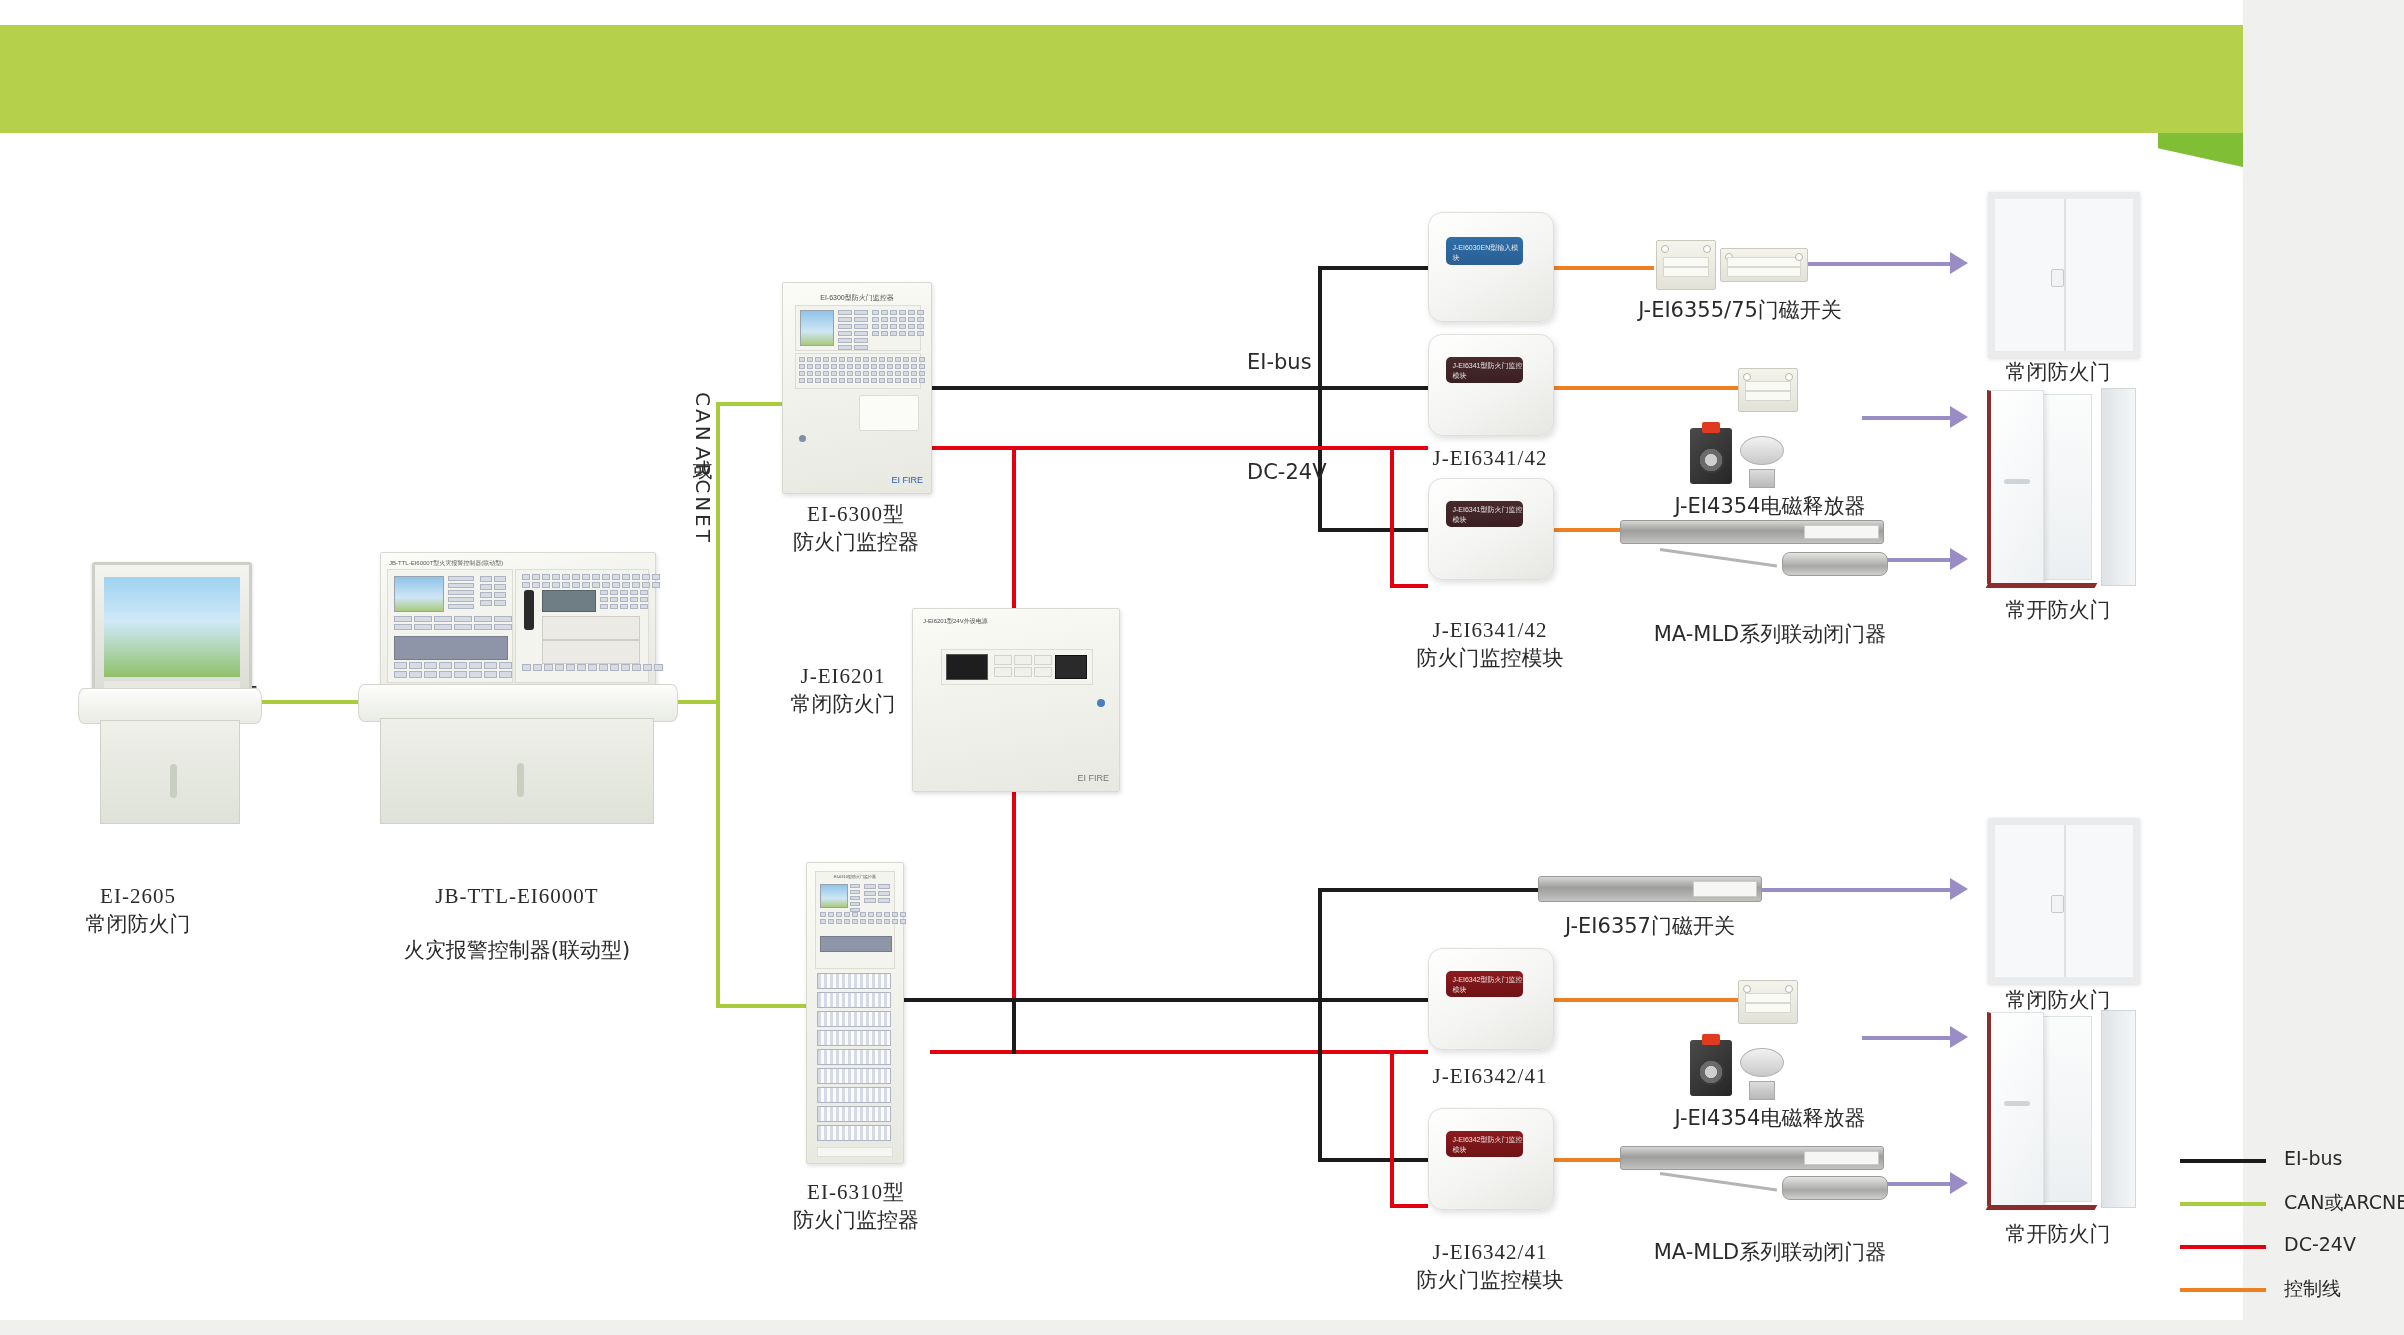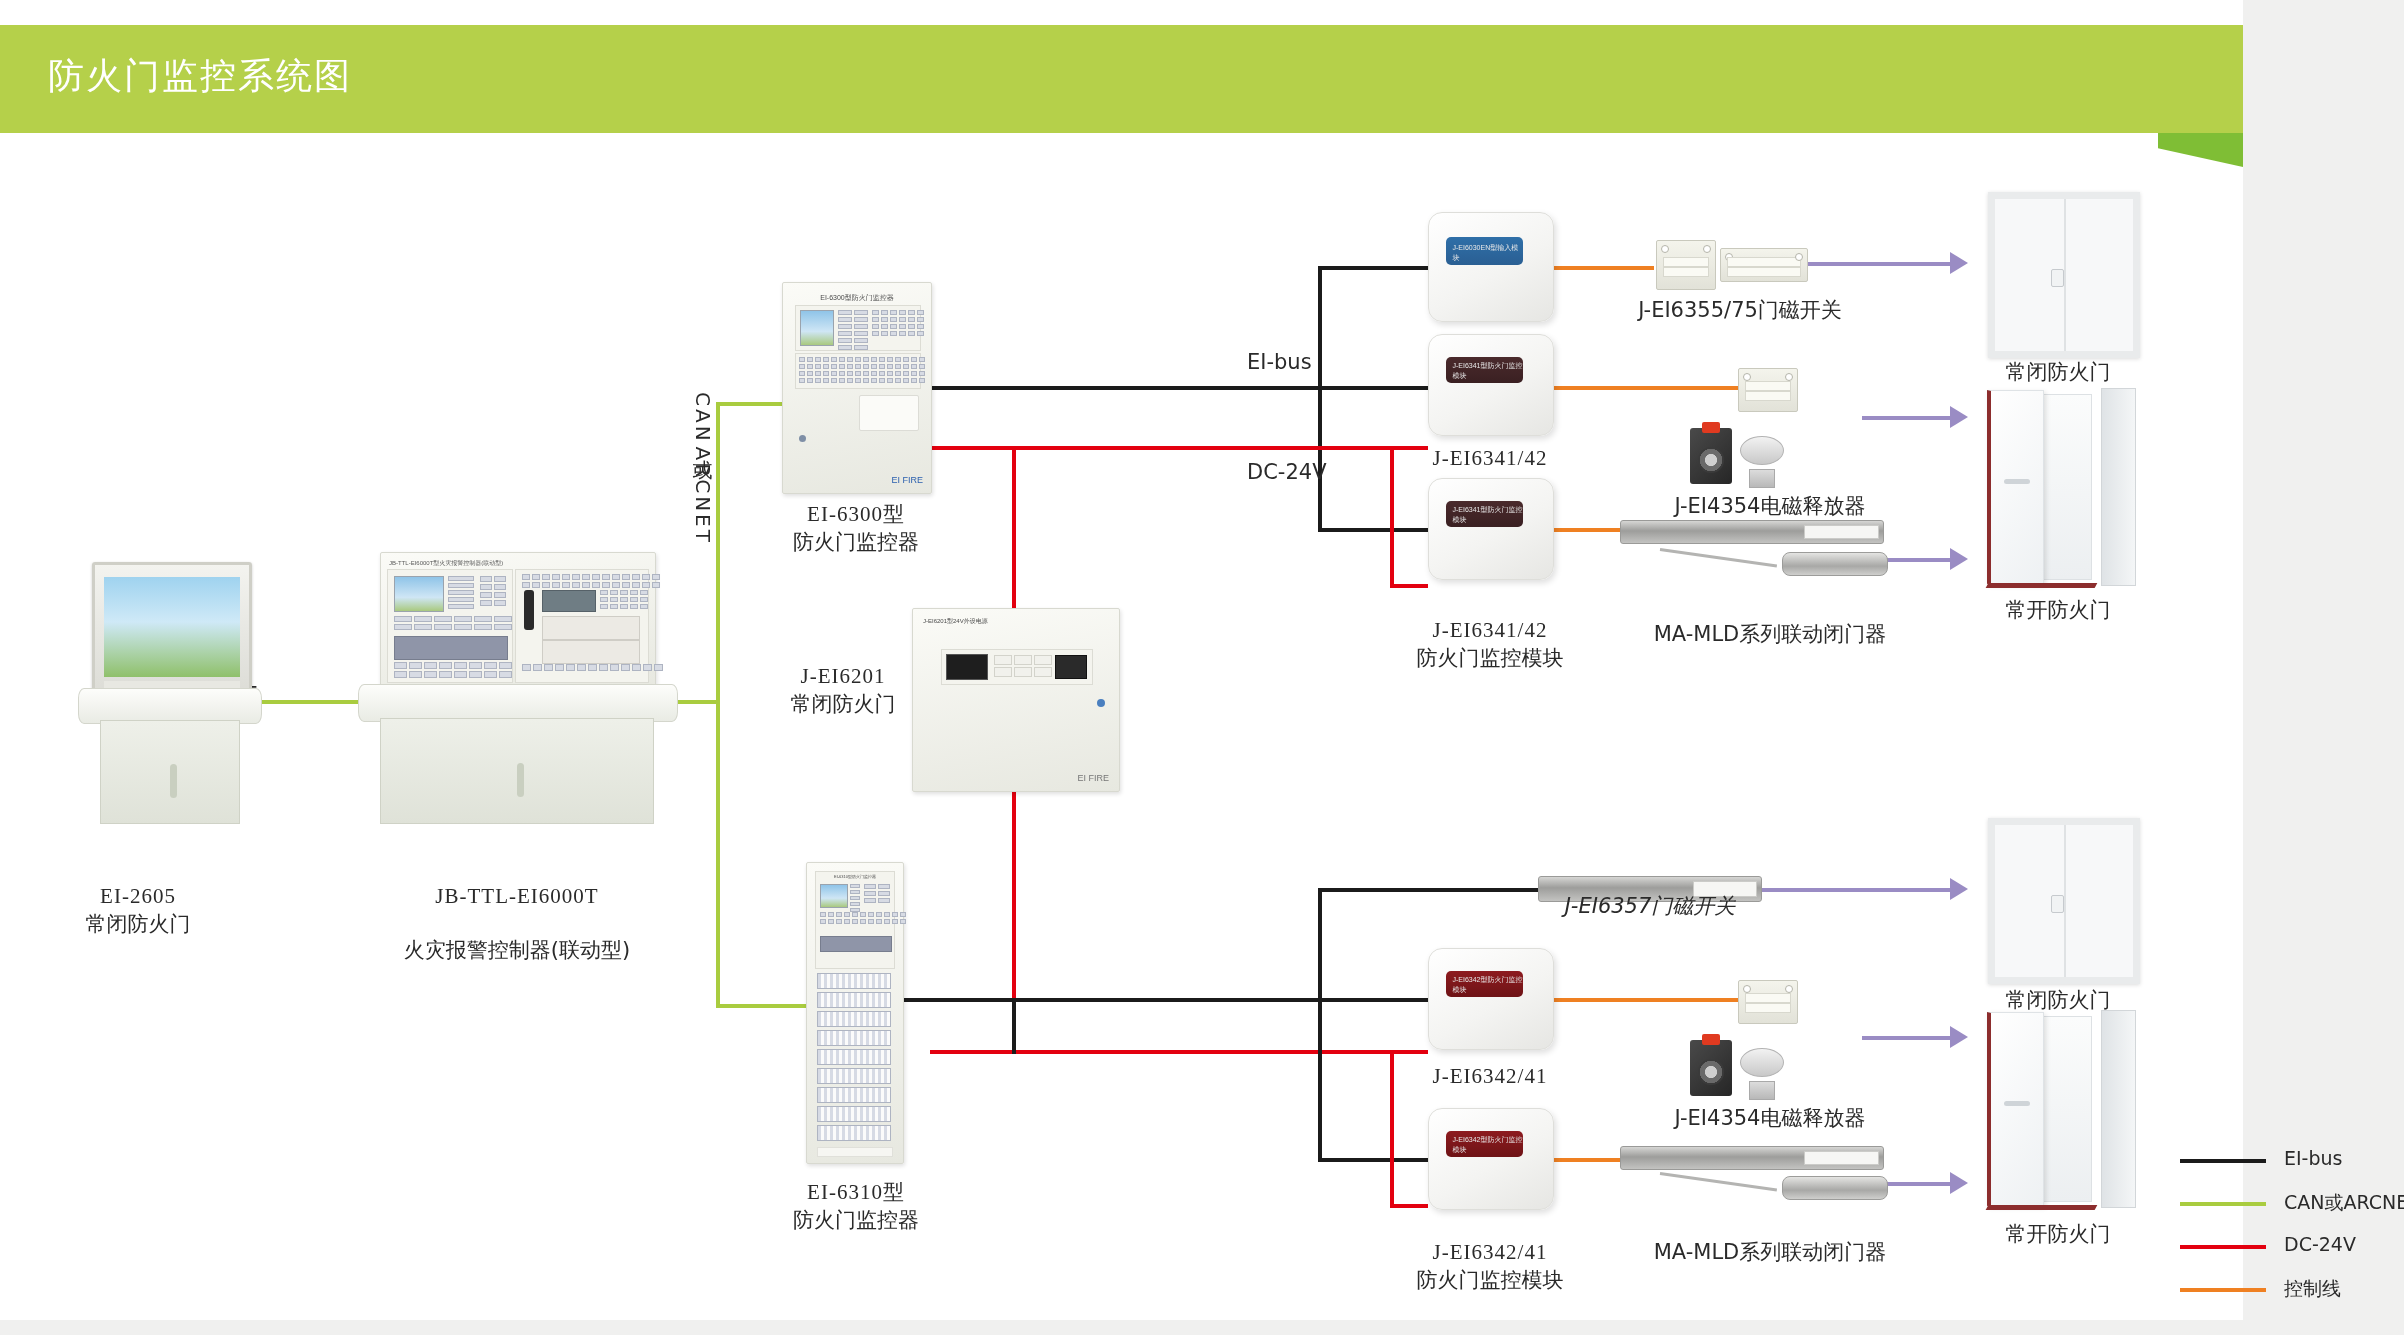--- a/index.html
+++ b/index.html
@@ -112,21 +112,20 @@
      font-family:"DejaVu Sans","Liberation Sans",sans-serif;}
 </style>
 </head>
 <body>
 
 <div id="page">
   <div id="canvas"></div>
 
   <div id="header"></div>
   <div id="header-fold"></div>
-  <div id="title">防火门监控系统图</div>
 
   <div class="wire h grn" style="left:230px;top:700px;width:490px;"></div>
   <div class="wire v grn" style="left:716px;top:404px;height:602px;"></div>
   <div class="wire h grn" style="left:716px;top:402px;width:82px;"></div>
   <div class="wire h grn" style="left:716px;top:1004px;width:90px;"></div>
   <div class="vlabel" style="left:690px;top:392px;">CAN或ARCNET</div>
   <div class="lbl" style="left:172px;top:650px;font-size:21px;line-height:30px;">CAN或</div>
   <div class="lbl" style="left:172px;top:680px;font-size:21px;line-height:30px;">ARCNET</div>
 
   <div class="wire h blk" style="left:930px;top:386px;width:390px;"></div>
@@ -585,21 +584,21 @@
   <div class="railbar" style="left:1620px;top:520px;width:262px;height:22px;">
     <div class="tag"></div>
   </div>
   <div class="arm" style="left:1660px;top:548px;width:118px;transform:rotate(8deg);"></div>
   <div class="closer" style="left:1782px;top:552px;width:104px;height:22px;"></div>
   <div class="cap" style="left:1620px;top:620px;width:300px;">MA-MLD系列联动闭门器</div>
 
   <div class="railbar" style="left:1538px;top:876px;width:222px;height:24px;">
     <div class="tag"></div>
   </div>
-  <div class="cap" style="left:1530px;top:892px;width:240px;font-style:italic;">J-EI6357门磁开关</div>
+  <div class="cap" style="left:1530px;top:912px;width:240px;">J-EI6357门磁开关</div>
 
   <div class="magsw" style="left:1738px;top:980px;width:58px;height:42px;">
     <div class="magline" style="top:12px;"></div>
     <div class="magline" style="top:22px;"></div>
   </div>
 
   <div class="releaser" style="left:1690px;top:1040px;width:42px;height:56px;">
     <div class="btn"></div>
     <div class="coil"></div>
   </div>

